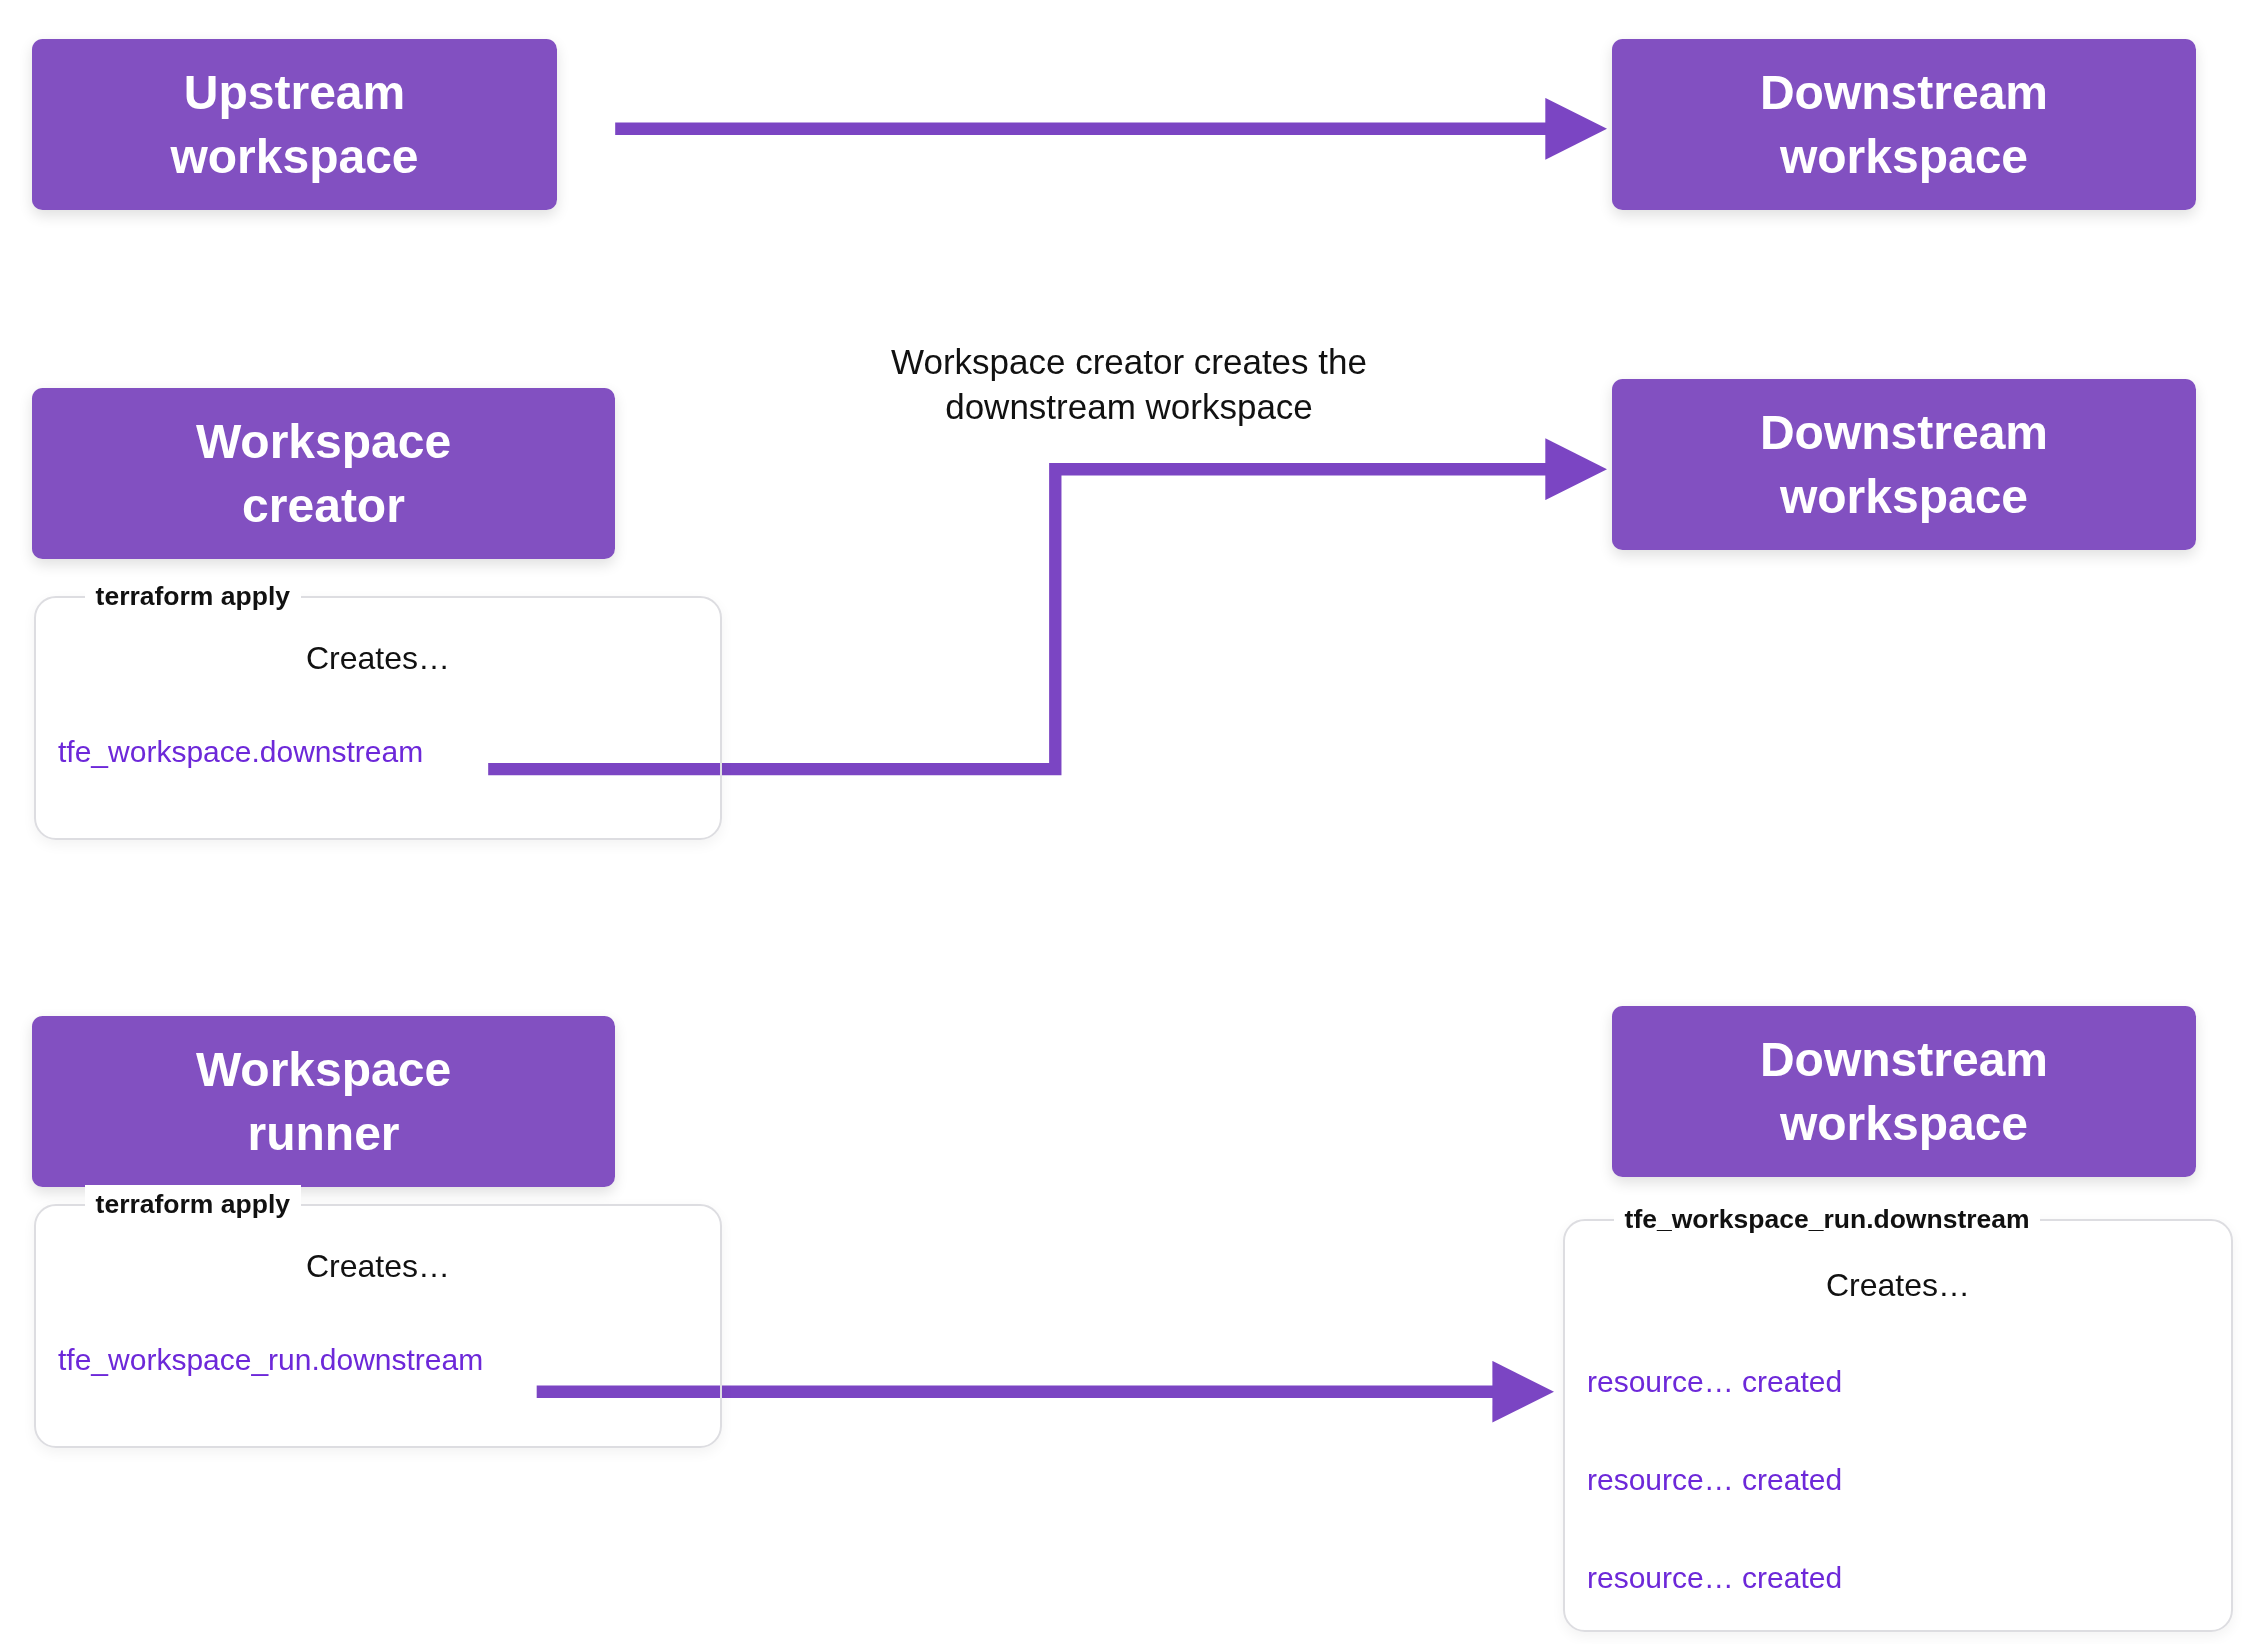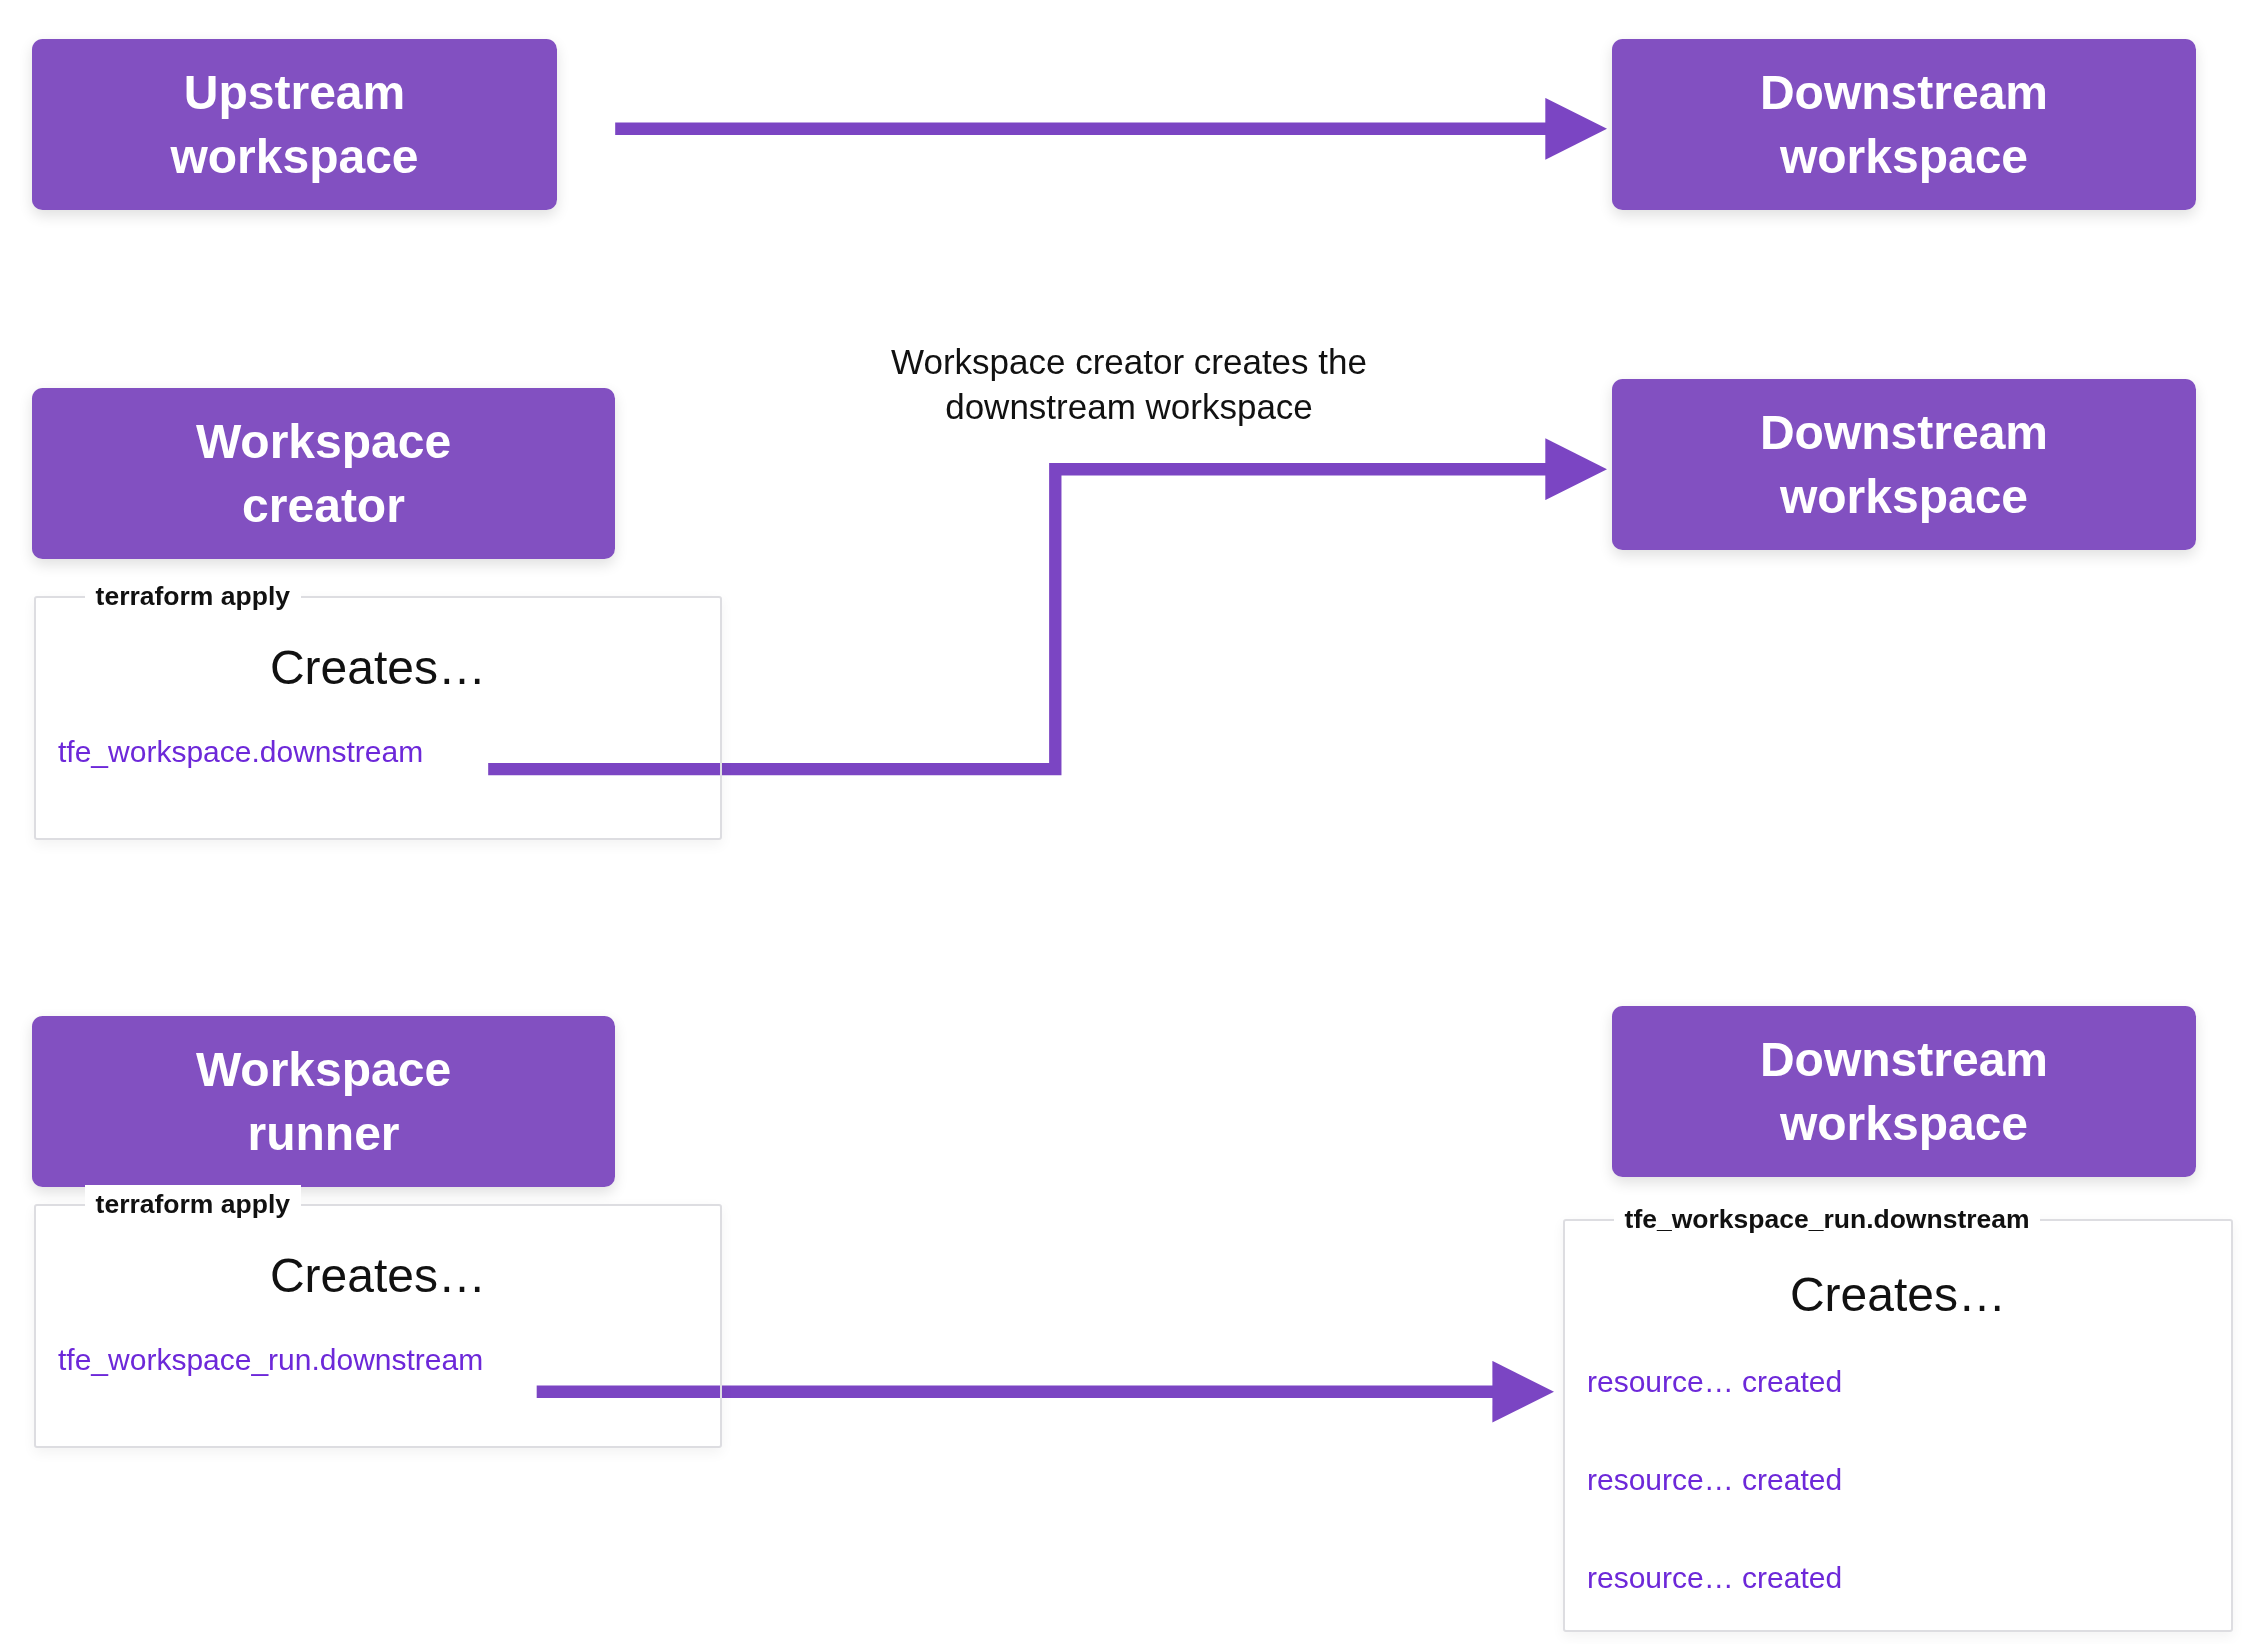--- a/index.html
+++ b/index.html
@@ -38,42 +38,42 @@
   }
   .node .node-label {
     display: block;
     white-space: pre-line;
   }
 
   
   .panel {
     position: absolute;
     border: 2.6px solid #dddde1;
-    border-radius: 3px;
+    border-radius: 22px;
     box-sizing: border-box;
     background: transparent;
     box-shadow: 0 4.4px 12.4px rgba(0,0,0,0.05);
   }
   .panel-legend {
     position: absolute;
     top: -21px;
     background: #ffffff;
     padding: 0 10.6px;
     font-size: 26.5px;
     font-weight: bold;
     color: #111111;
     white-space: nowrap;
     line-height: 39px;
   }
   .panel-title {
     position: absolute;
     left: 0;
     right: 0;
     text-align: center;
-    font-size: 48px;
+    font-size: 32px;
     color: #111111;
     white-space: nowrap;
   }
   .panel-item {
     position: absolute;
     font-size: 30px;
     color: #6d28d9;
     white-space: nowrap;
   }
 

